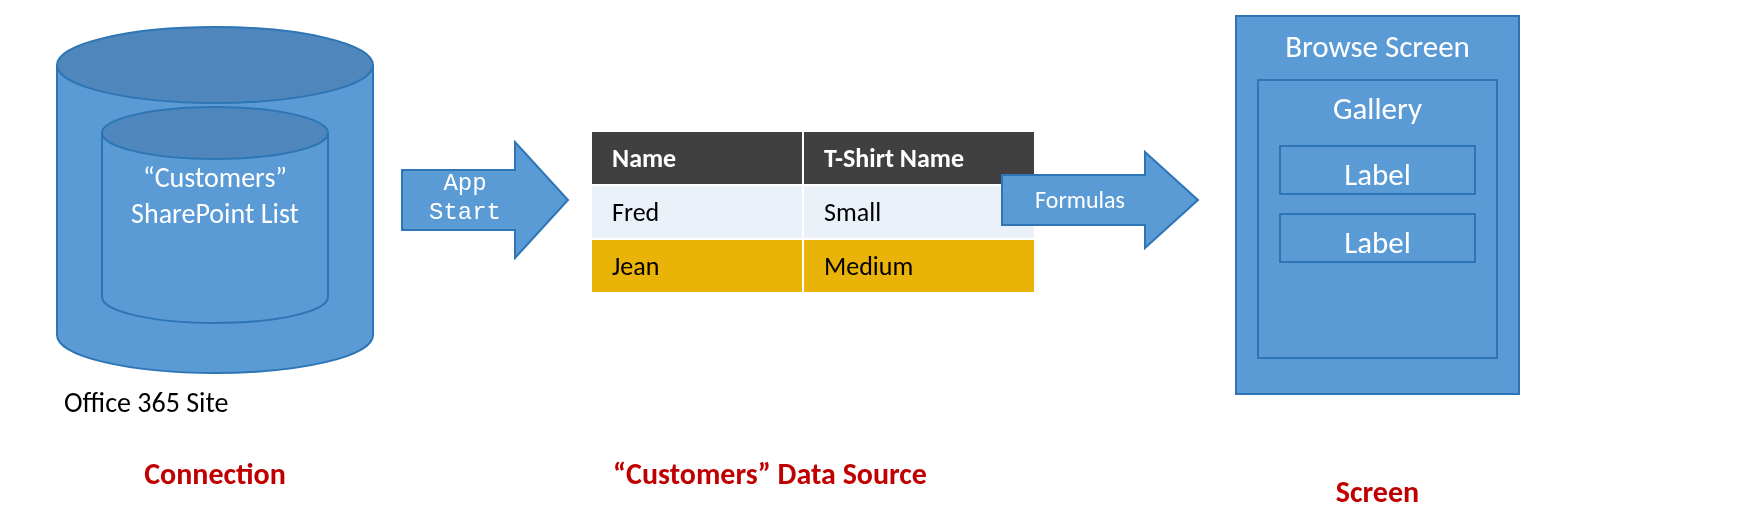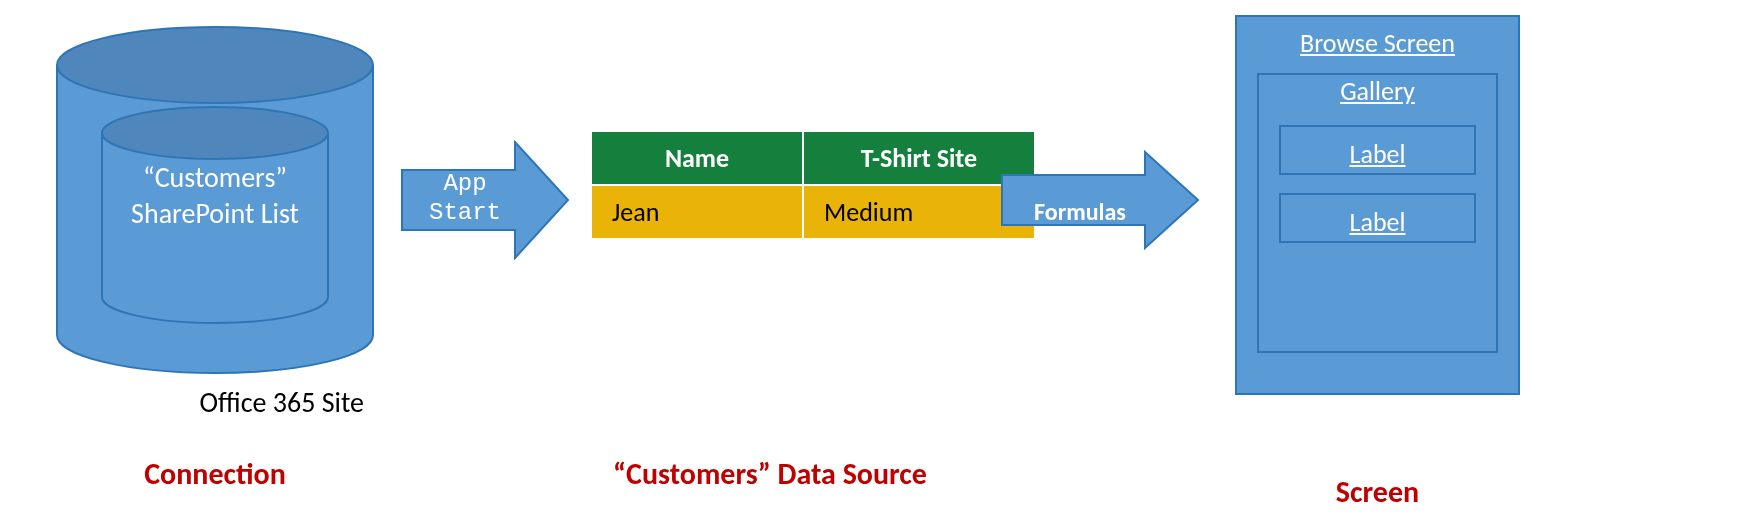--- a/index.html
+++ b/index.html
@@ -25,51 +25,51 @@
   svg { display: block; }
 
   .cyl-inner-label {
     left: 100px; top: 160px; width: 230px;
     text-align: center;
     color: #ffffff;
     font-size: 28px;
     line-height: 1.3;
   }
   .office-label {
-    left: 44px; top: 385px; width: 320px;
-    text-align: right;
+    left: 64px; top: 385px; width: 320px;
+    text-align: left;
     font-size: 28px;
     color: #000;
   }
 
   
   .arrow1 { left: 400px; top: 140px; width: 170px; height: 120px; }
   .arrow2 { left: 1000px; top: 150px; width: 200px; height: 100px; }
 
   .arrow-label {
     position: absolute;
     color: #ffffff;
     font-size: 24px;
     text-align: center;
     pointer-events: none;
   }
   .arrow1-label { left: 405px; top: 170px; width: 120px; line-height: 1.2; font-family: Liberation Mono, monospace; }
-  .arrow2-label { left: 1010px; top: 197px; width: 140px; font-weight: bold; }
+  .arrow2-label { left: 1010px; top: 185px; width: 140px; }
 
   
   .data-table {
     left: 590px; top: 130px;
     border-collapse: collapse;
     font-size: 26px;
   }
   .data-table th {
-    background: #15803d;
+    background: #404040;
     color: #fff;
     font-weight: 600;
-    text-align: center;
+    text-align: left;
     padding: 10px 20px;
     border: 2px solid #ffffff;
   }
   .data-table td {
     padding: 10px 20px;
     border: 2px solid #ffffff;
     color: #000;
   }
   .data-table tr.row-alt td { background: #EAF1F8; }
   .data-table tr.row-plain td { background: #eab308; }
@@ -77,33 +77,33 @@
   .col-size { width: 190px; }
 
   
   .screen-box {
     left: 1235px; top: 15px;
     width: 285px; height: 380px;
     background: #5B9BD5;
     border: 2px solid #2E75B6;
     box-sizing: border-box;
     color: #fff;
-    font-size: 26px;
-    text-align: center;
-    text-decoration: underline;
+    font-size: 31px;
+    text-align: center;
   }
   .screen-title {
     margin-top: 10px;
   }
   .gallery-box {
     margin: 14px 20px 0 20px;
     border: 2px solid #2E75B6;
     background: #5B9BD5;
     height: 280px;
     box-sizing: border-box;
+    padding-top: 8px;
   }
   .label-box {
     margin: 18px 20px 0 20px;
     border: 2px solid #2E75B6;
     background: #5B9BD5;
     height: 50px;
     line-height: 54px;
     box-sizing: border-box;
   }
 
@@ -157,21 +157,25 @@
   </div>
   <div class="abs arrow-label arrow1-label">
     <span>App Start</span><br>
     <span>&amp; Refresh</span>
   </div>
 
   <table class="abs data-table">
     <tbody>
         <tr>
       <th class="col-name">Name</th>
-      <th class="col-size">T-Shirt Site</th>
+      <th class="col-size">T-Shirt Name</th>
+    </tr>
+    <tr class="row-alt">
+      <td>Fred</td>
+      <td>Small</td>
     </tr>
     <tr class="row-plain">
       <td>Jean</td>
       <td>Medium</td>
     </tr>
   </tbody>
     </table>
 
   <div class="abs arrow2">
     <svg width="200" height="100" viewBox="0 0 200 100">

